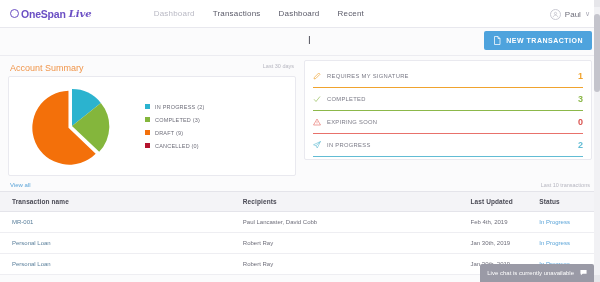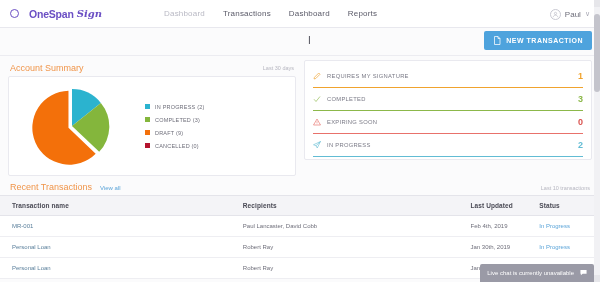--- a/index.html
+++ b/index.html
@@ -15,21 +15,21 @@
   .topbar {
     height: 28px; background:#ffffff; border-bottom:1px solid #e8e8ee;
     display:flex; align-items:center; padding:0 10px; position:relative;
   }
   .logo { display:flex; align-items:center; gap:2px; }
   .logo-mark {
     width:9px; height:9px; border:1.6px solid #6b4fc4; border-radius:50%;
     display:inline-block;
   }
   .logo-text {
-    font-size:10.5px; font-weight:bold; color:#6b4fc4; letter-spacing:-.2px;margin-left:8px;
+    font-size:10.5px; font-weight:bold; color:#6b4fc4; letter-spacing:-.2px;
   }
   .logo-sign {
     font-family:"DejaVu Serif", serif; font-style:italic;
     font-size:10px; color:#6b4fc4; margin-left:1px; font-weight:bold;
   }
   .nav { display:flex; align-items:center; gap:18px; margin-left:26px; }
   .nav-item {
     font-size:8px; color:#5a5a68; letter-spacing:.2px; cursor:pointer;
     padding:2px 0;
   }
@@ -63,21 +63,21 @@
     display:flex; align-items:center; gap:5px;
     font-size:7px; letter-spacing:.5px; font-weight:bold;
     cursor:pointer;
   }
   .new-tx-btn svg { width:8px; height:9px; }
 
   
   .panels { display:flex; gap:8px; padding:4px 8px 0 8px; }
   .panel-col { flex:1; }
   .panel-head {
-    display:flex; align-items:center; justify-content:space-between;
+    display:flex; align-items:flex-start; justify-content:space-between;
     padding:3px 2px 3px 2px;
   }
   .panel-title { font-size:9px; color:#f0954a; }
   .panel-meta { font-size:5.5px; color:#b6b6c0; }
   .card {
     background:#ffffff; border:1px solid #e9e9ef; border-radius:2px;
   }
 
   
   .pie-card { height:100px; display:flex; align-items:center; padding:0 4px; }
@@ -145,27 +145,27 @@
 </style>
 </head>
 <body>
 
 <div class="app">
 
   <div class="topbar">
     <div class="logo">
       <span class="logo-mark"></span>
       <span class="logo-text">OneSpan</span>
-      <span class="logo-sign">Sign</span>
+      <span class="logo-sign">Live</span>
     </div>
     <div class="nav">
       <div class="nav-item muted">Dashboard</div>
       <div class="nav-item">Transactions</div>
       <div class="nav-item">Dashboard</div>
-      <div class="nav-item">Reports</div>
+      <div class="nav-item">Recent</div>
     </div>
     <div class="user-area">
       <span class="avatar">
         <svg viewBox="0 0 16 16">
             <circle cx="8" cy="5.5" r="2.6" fill="none" stroke="#b5b5c0" stroke-width="1.4"></circle>
             <path d="M2.8 14c.6-3.2 2.7-4.6 5.2-4.6S12.6 10.8 13.2 14" fill="none" stroke="#b5b5c0" stroke-width="1.4"></path>
           </svg>
       </span>
       <span class="user-name">Paul</span>
       <span class="chev">∨</span>
@@ -271,21 +271,20 @@
           <span class="tx-val" style="color:#62bcd4">2</span>
         </div>
 
       </div>
     </div>
   </div>
 
   <div>
     <div class="recent-head">
       <div class="recent-left">
-        <span class="recent-title">Recent Transactions</span>
         <span class="view-all">View all</span>
       </div>
       <span class="panel-meta">Last 10 transactions</span>
     </div>
 
     <table>
       <thead>
         <tr>
           <th class="c1">Transaction name</th>
           <th class="c2">Recipients</th>

